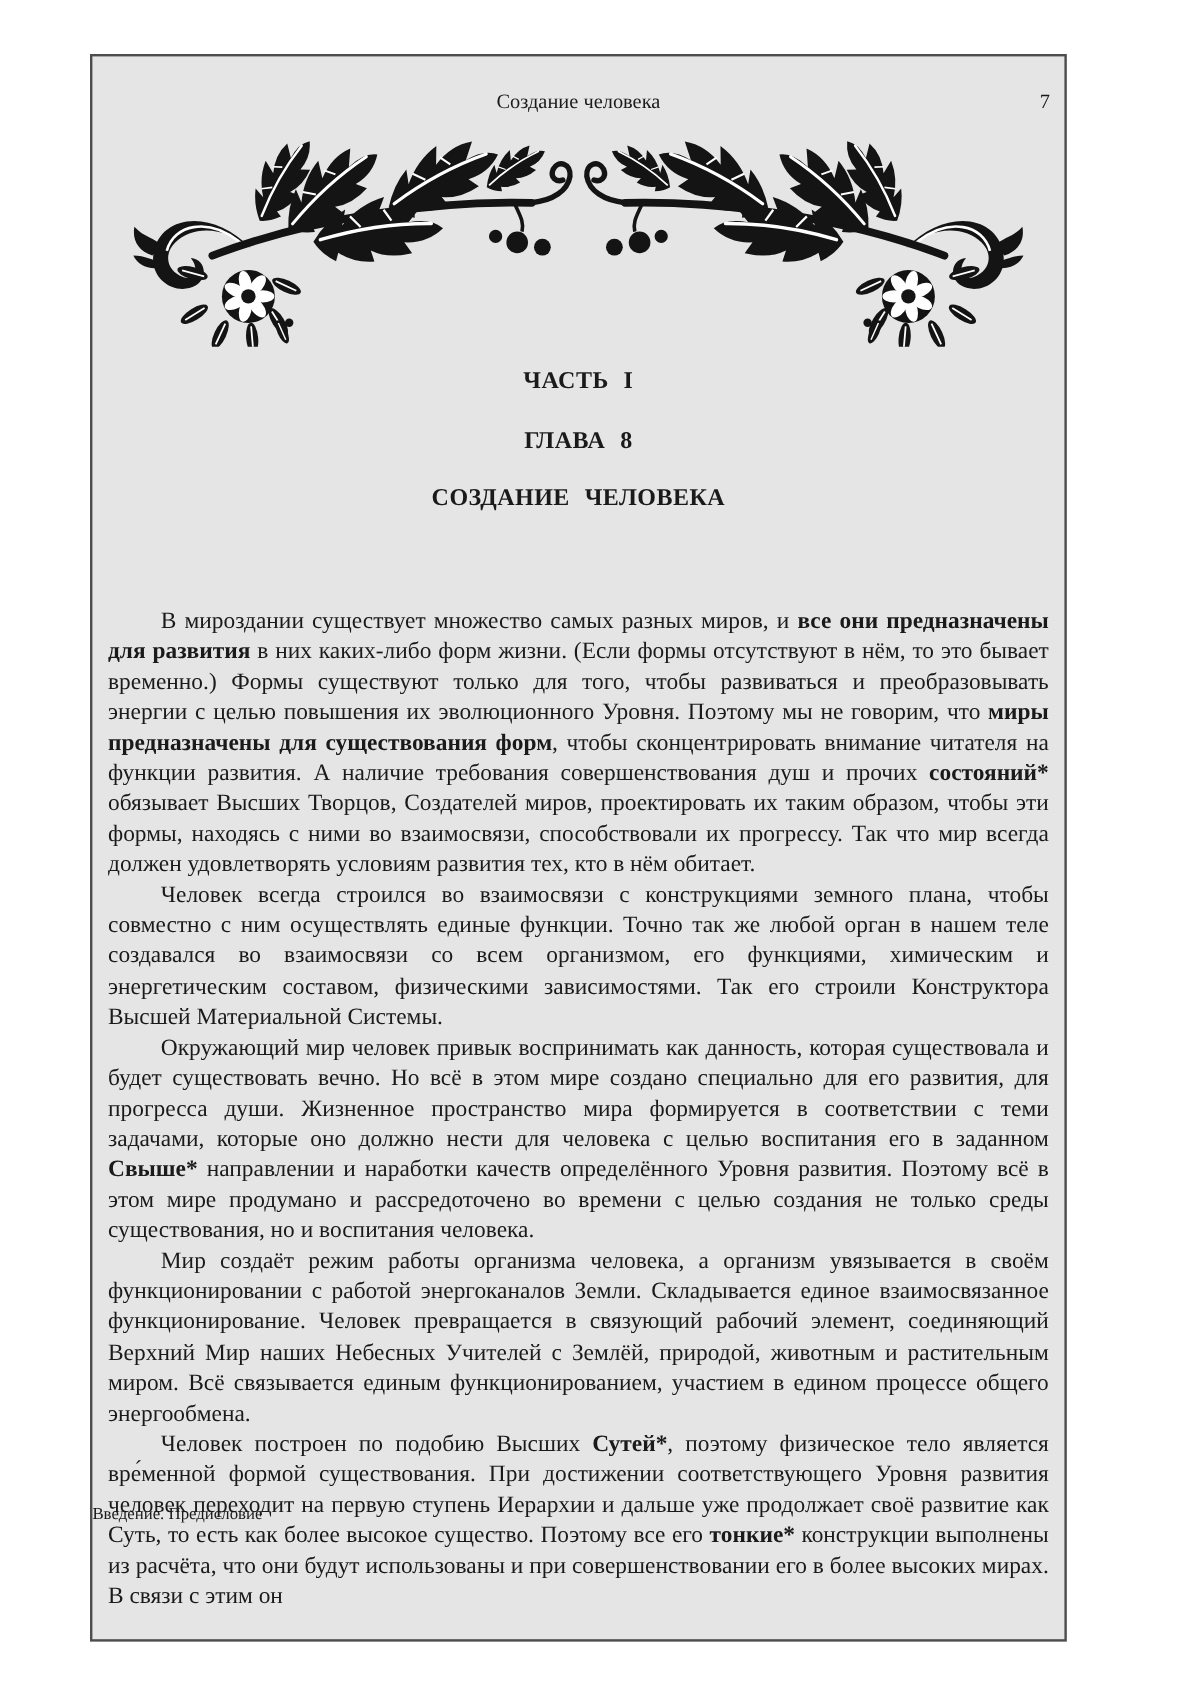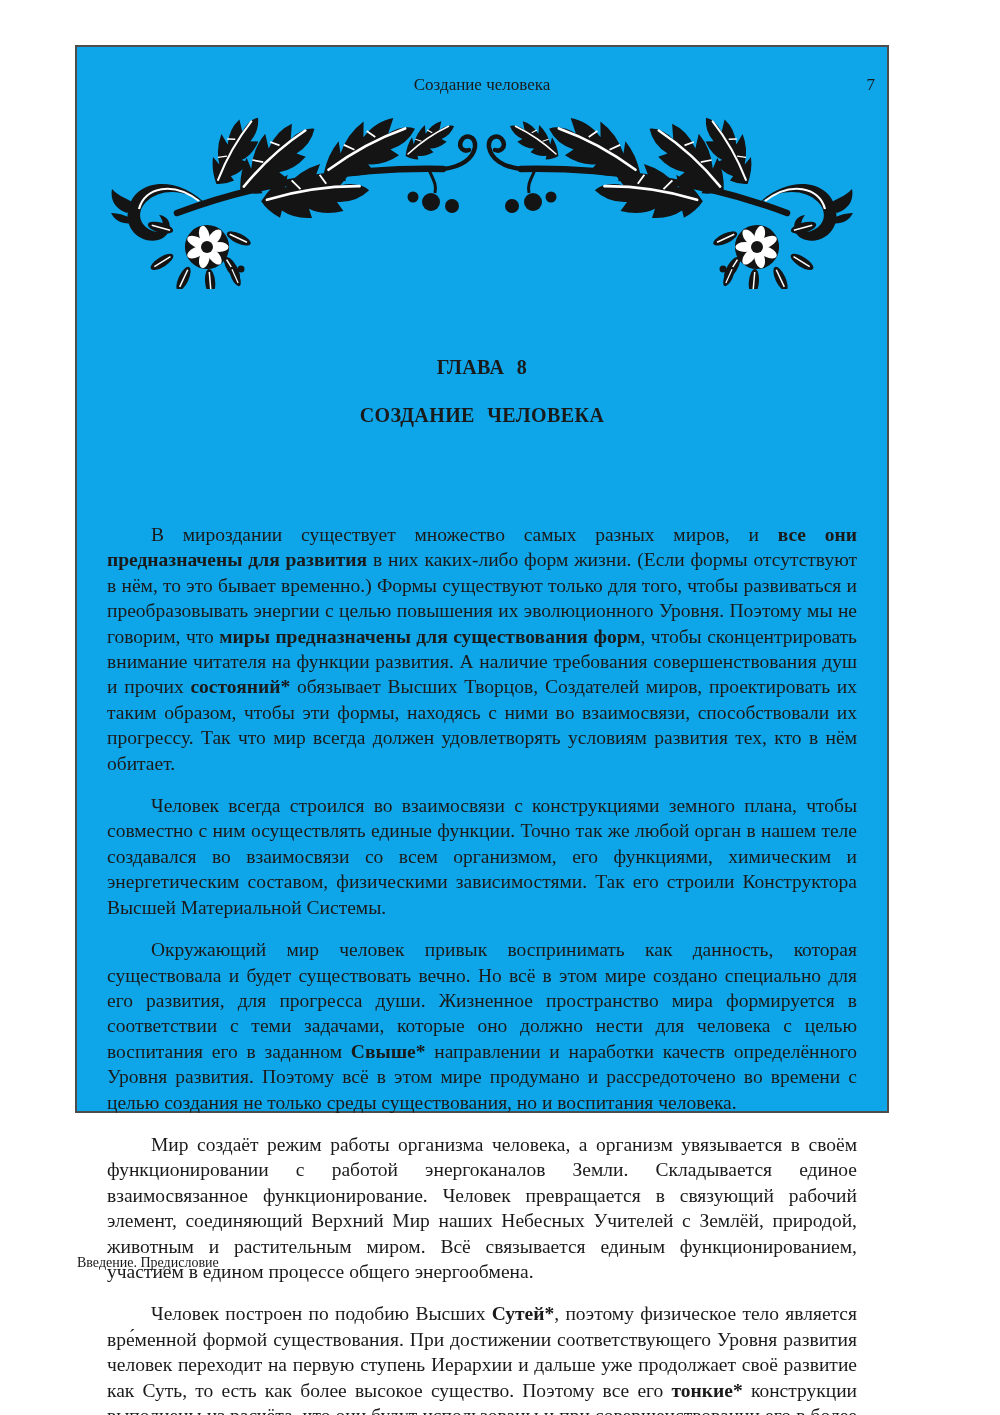--- a/index.html
+++ b/index.html
@@ -1,22 +1,22 @@
 <!DOCTYPE html>
 <html><head>
 <meta charset="utf-8">
 <style>
   html,body{margin:0;padding:0;}
   body{
     width:1000px;height:1415px;background:#ffffff;position:relative;overflow:hidden;
     font-family:"Liberation Serif","DejaVu Serif",serif;color:#1a1a1a;
   }
   .sheet{
-    position:absolute;left:75px;top:45px;width:814px;height:1068px;
-    border:2px solid #4d4d4d;box-sizing:border-box;background:#0ea5e9;
+    position:absolute;left:75px;top:45px;width:814px;height:1323px;
+    border:2px solid #4d4d4d;box-sizing:border-box;background:#e5e5e5;
   }
   .running-head{
     position:absolute;top:28px;left:0;right:0;text-align:center;
     font-size:17px;line-height:20px;
   }
   .page-number{
     position:absolute;top:28px;right:12px;font-size:17px;line-height:20px;
   }
   .ornament-wrap{
     position:absolute;top:70px;left:0;right:0;text-align:center;
@@ -27,21 +27,21 @@
     word-spacing:7px;letter-spacing:0.4px;
   }
   .h-part{top:258px;}
   .h-chapter{top:308px;}
   .h-title{top:356px;}
   .h-subtitle{top:406px;}
   .body-text{
     position:absolute;top:458px;left:13px;right:13px;
     font-size:19.5px;line-height:25.4px;text-align:justify;
   }
-  .body-text p{margin:17px;text-indent:44px;}
+  .body-text p{margin:0;text-indent:44px;}
   .body-text b{font-weight:bold;}
   .footer-line{
     position:absolute;top:1206px;left:0;right:0;
     font-size:14px;line-height:20px;
   }
   svg .ink{fill:#141414;}
 </style>
 </head>
 <body>
 
@@ -100,20 +100,21 @@
           <use href="#sleaf" transform="translate(62,114) rotate(195)"></use>
           <use href="#sleaf" transform="translate(120,150) rotate(66) scale(0.8)"></use>
           <circle class="ink" cx="130" cy="152" r="3.5"></circle>
         </g>
       </defs>
       <use href="#half"></use>
       <use href="#half" transform="translate(742,0) scale(-1,1)"></use>
     </svg>
   </div>
 
+  <div class="heading h-part">ЧАСТЬ I</div>
   <div class="heading h-chapter">ГЛАВА 8</div>
   <div class="heading h-title">СОЗДАНИЕ ЧЕЛОВЕКА</div>
 
   <div class="body-text">
       <p><span>В мироздании существует множество самых разных миров, и </span><b>все они предназначены для развития</b><span> в них каких-либо форм жизни. (Если формы отсутствуют в нём, то это бывает временно.) Формы существуют только для того, чтобы развиваться и преобразовывать энергии с целью повышения их эволюционного Уровня. Поэтому мы не говорим, что </span><b>миры предназначены для существования форм</b><span>, чтобы сконцентрировать внимание читателя на функции развития. А наличие требования совершенствования душ и прочих </span><b>состояний*</b><span> обязывает Высших Творцов, Создателей миров, проектировать их таким образом, чтобы эти формы, находясь с ними во взаимосвязи, способствовали их прогрессу. Так что мир всегда должен удовлетворять условиям развития тех, кто в нём обитает.</span></p>
       <p><span>Человек всегда строился во взаимосвязи с конструкциями земного плана, чтобы совместно с ним осуществлять единые функции. Точно так же любой орган в нашем теле создавался во взаимосвязи со всем организмом, его функциями, химическим и энергетическим составом, физическими зависимостями. Так его строили Конструктора Высшей Материальной Системы.</span></p>
       <p><span>Окружающий мир человек привык воспринимать как данность, которая существовала и будет существовать вечно. Но всё в этом мире создано специально для его развития, для прогресса души. Жизненное пространство мира формируется в соответствии с теми задачами, которые оно должно нести для человека с целью воспитания его в заданном </span><b>Свыше*</b><span> направлении и наработки качеств определённого Уровня развития. Поэтому всё в этом мире продумано и рассредоточено во времени с целью создания не только среды существования, но и воспитания человека.</span></p>
       <p><span>Мир создаёт режим работы организма человека, а организм увязывается в своём функционировании с работой энергоканалов Земли. Складывается единое взаимосвязанное функционирование. Человек превращается в связующий рабочий элемент, соединяющий Верхний Мир наших Небесных Учителей с Землёй, природой, животным и растительным миром. Всё связывается единым функционированием, участием в едином процессе общего энергообмена.</span></p>
       <p><span>Человек построен по подобию Высших </span><b>Сутей*</b><span>, поэтому физическое тело является вре́менной формой существования. При достижении соответствующего Уровня развития человек переходит на первую ступень Иерархии и дальше уже продолжает своё развитие как Суть, то есть как более высокое существо. Поэтому все его </span><b>тонкие*</b><span> конструкции выполнены из расчёта, что они будут использованы и при совершенствовании его в более высоких мирах. В связи с этим он</span></p>
     </div>

